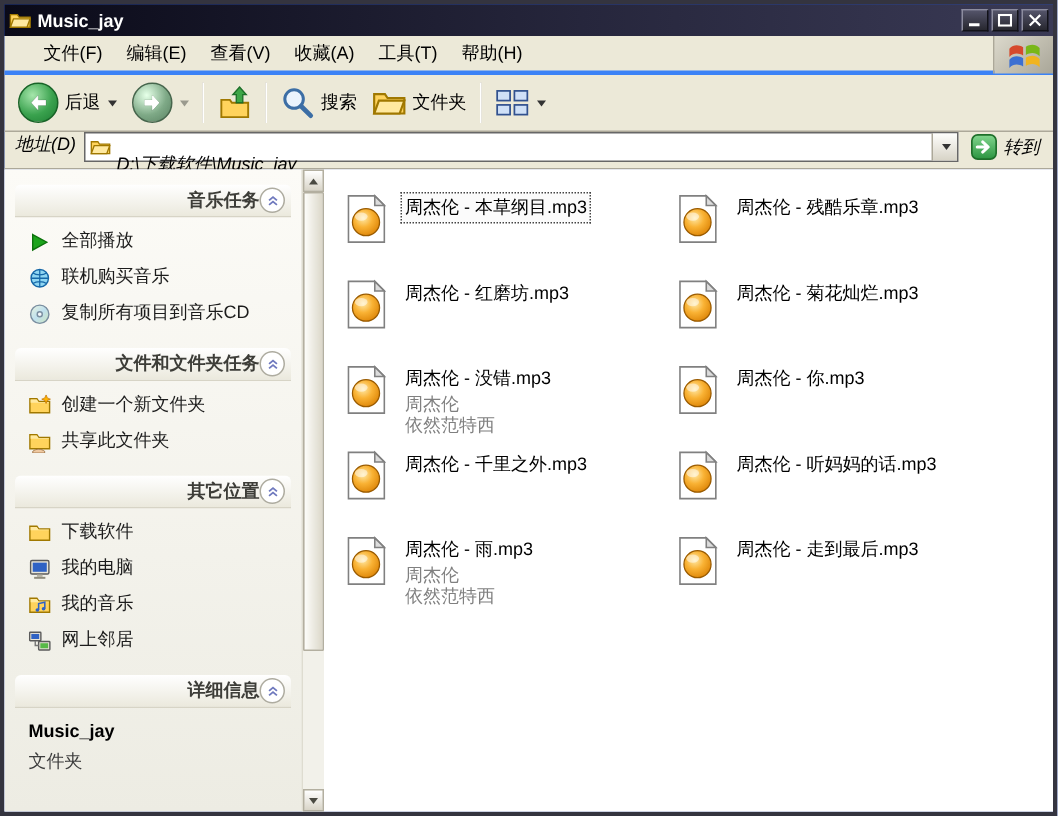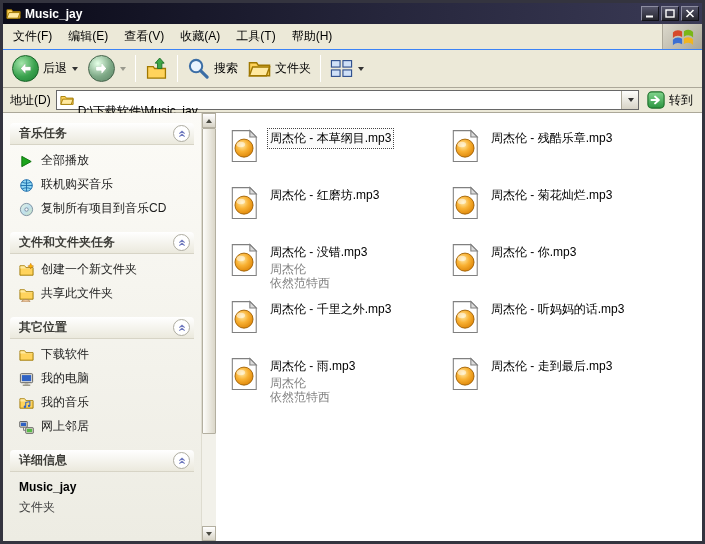--- a/index.html
+++ b/index.html
@@ -10,53 +10,53 @@
 
   
   .titlebar { height:21px; flex:none; background:linear-gradient(90deg,#0a0a18,#26263c 55%,#3a3a55); display:flex; align-items:center; gap:4px; padding:0 3px; }
   .title-icon { width:15px; height:15px; flex:none; }
   .title-text { flex:1; color:#fff; font-weight:bold; font-size:12px; white-space:nowrap; overflow:hidden; }
   .win-buttons { display:flex; gap:2px; }
   .winbtn { width:18px; height:15px; background:linear-gradient(#54546a,#27272f); border:1px solid; border-color:#8d8da0 #121218 #121218 #8d8da0; display:flex; align-items:center; justify-content:center; cursor:default; }
   .winbtn svg { width:10px; height:9px; }
 
   
-  .menubar { height:26px; flex:none; background:#ECE9D8; border-bottom:1px solid #3b82f6; display:flex; align-items:center; padding-left:2px; position:relative; }
+  .menubar { height:26px; flex:none; background:#ECE9D8; border-bottom:3px solid #3b82f6; display:flex; align-items:center; padding-left:18px; position:relative; }
   .menu-item { padding:4px 8px; color:#000; white-space:nowrap; }
   .winlogo { position:absolute; right:0; top:0; width:40px; height:25px; background:linear-gradient(135deg,#dcd9cc,#a9a698); border-left:1px solid #ACA899; display:flex; align-items:center; justify-content:center; }
   .winlogo svg { width:26px; height:22px; }
 
   
   .toolbar { height:38px; flex:none; background:#ECE9D8; border-bottom:1px solid #ACA899; display:flex; align-items:center; padding:0 5px; gap:2px; }
   .navcircle { width:27px; height:27px; border-radius:50%; flex:none; background:radial-gradient(circle at 35% 30%, #a5e6ab, #3aa24e 55%, #1d7d32); border:1px solid #186327; display:flex; align-items:center; justify-content:center; }
   .navcircle svg { width:15px; height:15px; }
   .navcircle.disabled { filter:saturate(.35) brightness(1.18); }
   .tbtn { display:flex; align-items:center; gap:4px; padding:2px 4px; color:#000; white-space:nowrap; cursor:default; }
   .tbtn svg.tico { width:23px; height:23px; }
   .dd { width:0; height:0; border-left:3px solid transparent; border-right:3px solid transparent; border-top:4px solid #333; margin-left:1px; }
   .dd.dis { border-top-color:#9a9a8e; }
   .sep { width:1px; height:27px; background:#ACA899; border-right:1px solid #fff; margin:0 3px; flex:none; }
 
   
-  .addressbar { height:25px; flex:none; background:#ECE9D8; border-bottom:1px solid #ACA899; display:flex; align-items:center; gap:5px; padding:0 4px 0 7px; }
+  .addressbar { height:25px; flex:none; background:#ECE9D8; border-bottom:1px solid #ACA899; display:flex; align-items:flex-start; gap:5px; padding:0 4px 0 7px;font-style:italic; }
   .addr-label { color:#000; white-space:nowrap; }
   .addr-input { flex:1; height:20px; background:#fff; border:1px solid #676767; display:flex; align-items:center; gap:4px; padding-left:3px; }
   .addr-input svg { width:14px; height:14px; flex:none; }
   .addr-text { flex:1; white-space:nowrap; overflow:hidden;margin-top:22px; }
   .combo { width:17px; height:18px; flex:none; background:linear-gradient(#fefefc,#d7d3c6); border-left:1px solid #ACA899; display:flex; align-items:center; justify-content:center; }
   .gobtn { display:flex; align-items:center; gap:4px; padding:1px 5px 1px 3px; white-space:nowrap; }
   .gobtn svg { width:18px; height:18px; }
 
   
   .main { flex:1; min-height:0; display:flex; background:#fff; }
 
   
   .sidebar { width:198px; flex:none; background:linear-gradient(180deg,#FCFBF7,#EDECE3); padding:10px 7px 0 7px; overflow:hidden; }
   .panel { margin-bottom:13px; }
-  .panel-header { height:22px; display:flex; align-items:center; justify-content:space-between; padding:0 4px 0 9px; background:linear-gradient(180deg,#ffffff,#ebe9dd); border-radius:4px 4px 0 0; border-bottom:1px solid #d7d4c6; font-weight:bold; color:#3d3d38;font-family:Liberation Serif, serif; }
+  .panel-header { height:22px; display:flex; align-items:center; justify-content:flex-end; padding:0 4px 0 9px; background:linear-gradient(180deg,#ffffff,#ebe9dd); border-radius:4px 4px 0 0; border-bottom:1px solid #d7d4c6; font-weight:bold; color:#3d3d38;font-family:Liberation Serif, serif; }
   .chev { width:17px; height:17px; border-radius:50%; background:#fff; border:1px solid #aeaca0; display:flex; align-items:center; justify-content:center; flex:none; }
   .chev svg { width:12px; height:12px; }
   .panel-body { padding:8px 2px 2px 9px; display:flex; flex-direction:column; gap:8px; }
   .task { display:flex; gap:7px; align-items:flex-start; color:#1c1c1c; line-height:1.3; cursor:default; }
   .task svg { width:15px; height:15px; flex:none; margin-top:1px; }
   .detail-name { font-weight:bold; color:#000; }
   .detail-type { color:#3c3c3c; margin-top:5px; }
 
   
   .sscroll { width:15px; flex:none; background:#F2F1EA; border-left:1px solid #DEDCD0; display:flex; flex-direction:column; }

